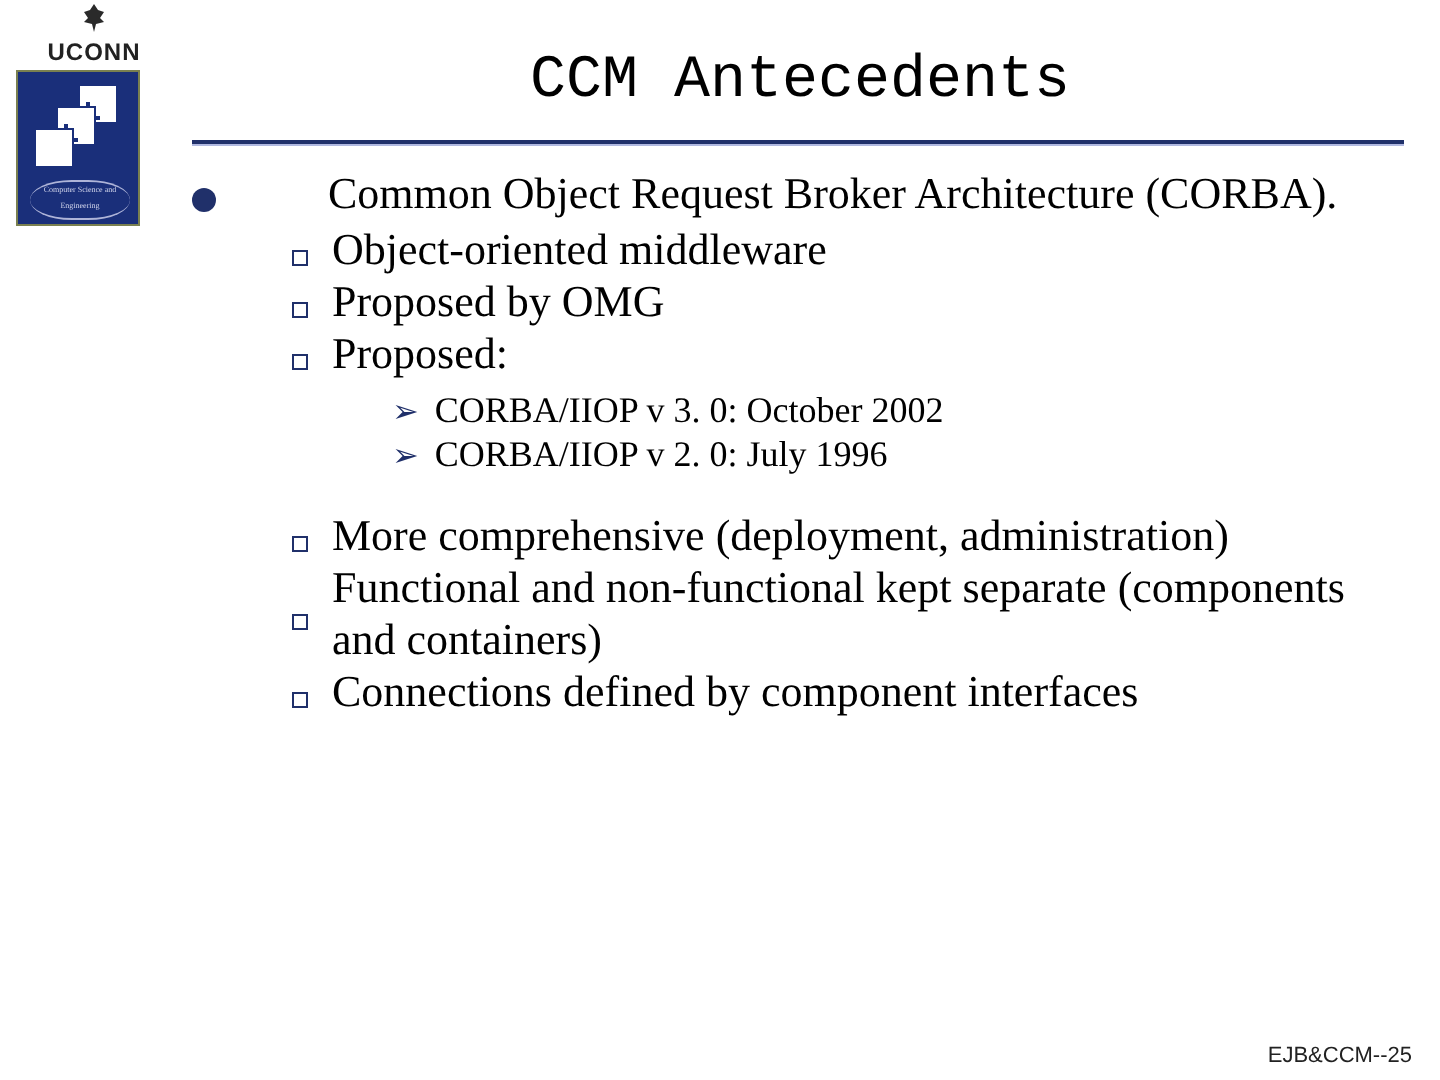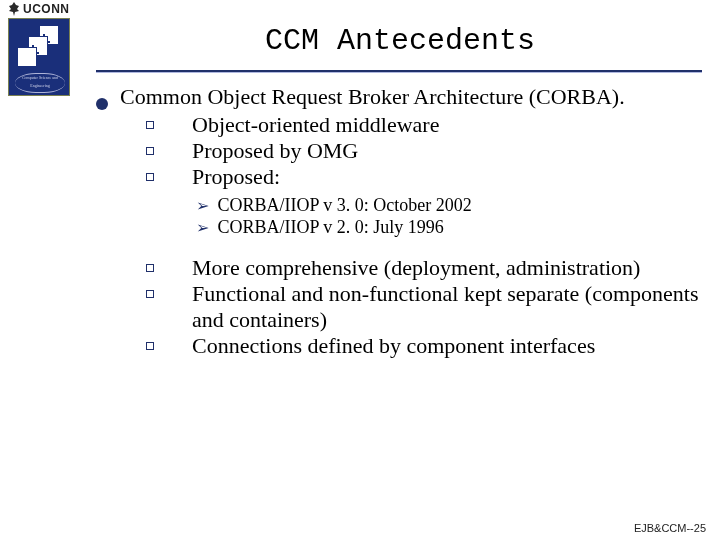--- a/index.html
+++ b/index.html
@@ -19,20 +19,21 @@
   }
   .uconn-bar {
     display: flex;
     align-items: center;
     gap: 3px;
     font-family: Arial, sans-serif;
     font-weight: bold;
     font-size: 12px;
     color: #222;
     letter-spacing: 0.5px;
+    flex-direction: column;
   }
   .uconn-oak { width: 12px; height: 14px; }
   .uconn-logo {
     width: 62px;
     height: 78px;
     background: #1a2f7a;
     margin-top: 2px;
     position: relative;
     border: 1px solid #7a8050;
   }
@@ -95,43 +96,43 @@
     left: 96px;
     right: 18px;
     top: 84px;
     color: #000;
   }
   .lvl1 {
     margin-bottom: 16px;
   }
   .lvl1-row {
     display: flex;
-    align-items: flex-end;
+    align-items: center;
+    gap: 44px;
   }
   .bullet-disc {
     width: 12px; height: 12px;
     border-radius: 50%;
     background: #20306a;
     margin-top: 7px;
     margin-right: 12px;
     flex-shrink: 0;
   }
   .lvl1-text {
     font-size: 22px;
     line-height: 1.18;
   }
   .lvl2 {
     margin-left: 50px;
     margin-top: 2px;
   }
   .lvl2-row {
     display: flex;
-    align-items: flex-start;
+    align-items: center;
     margin-bottom: 0px;
-    gap: 26px;
   }
   .bullet-square {
     width: 8px; height: 8px;
     border: 1.5px solid #20306a;
     margin-top: 9px;
     margin-right: 12px;
     flex-shrink: 0;
   }
   .lvl2-text {
     font-size: 22px;

